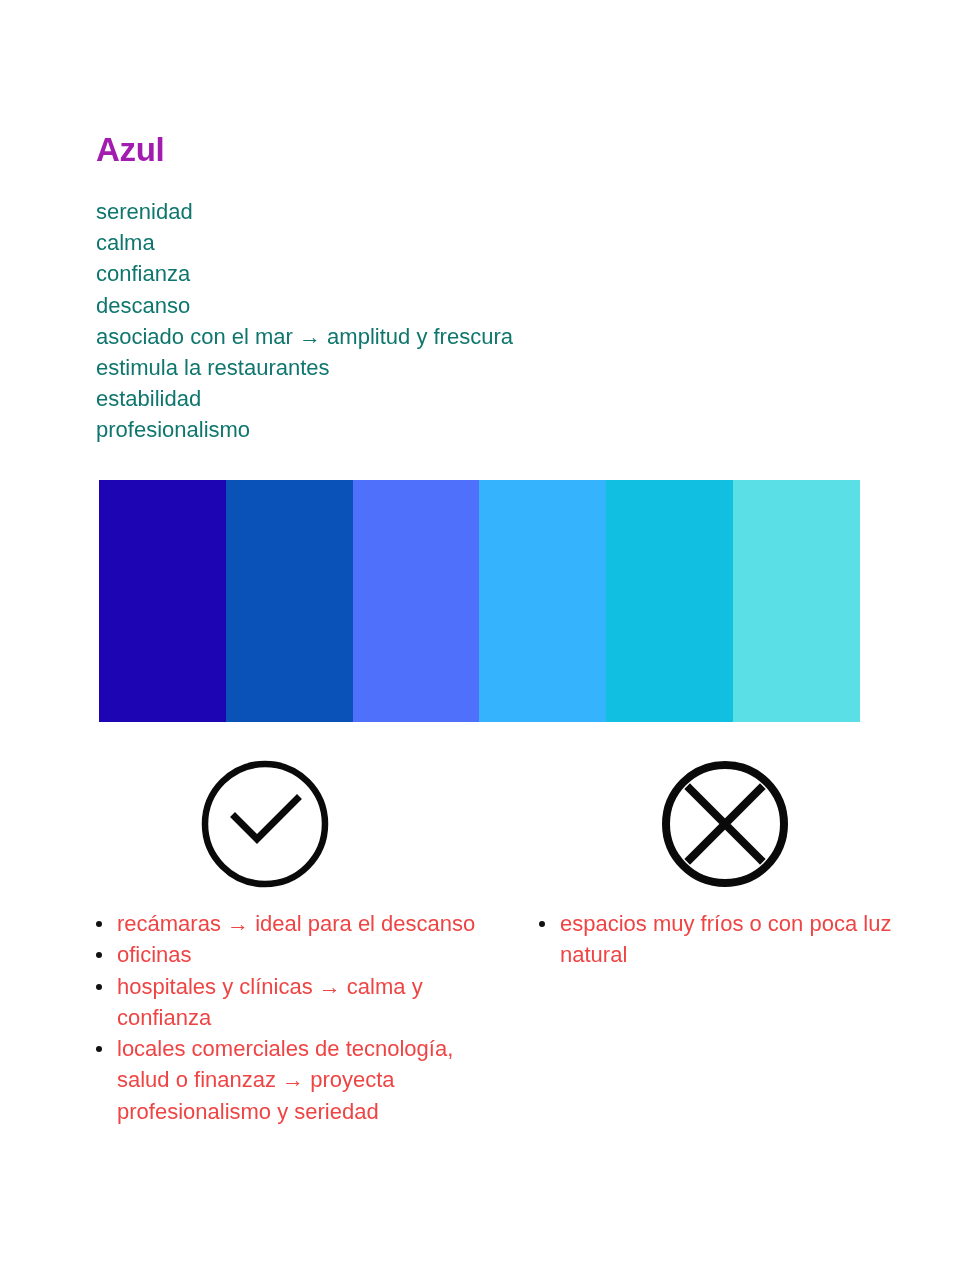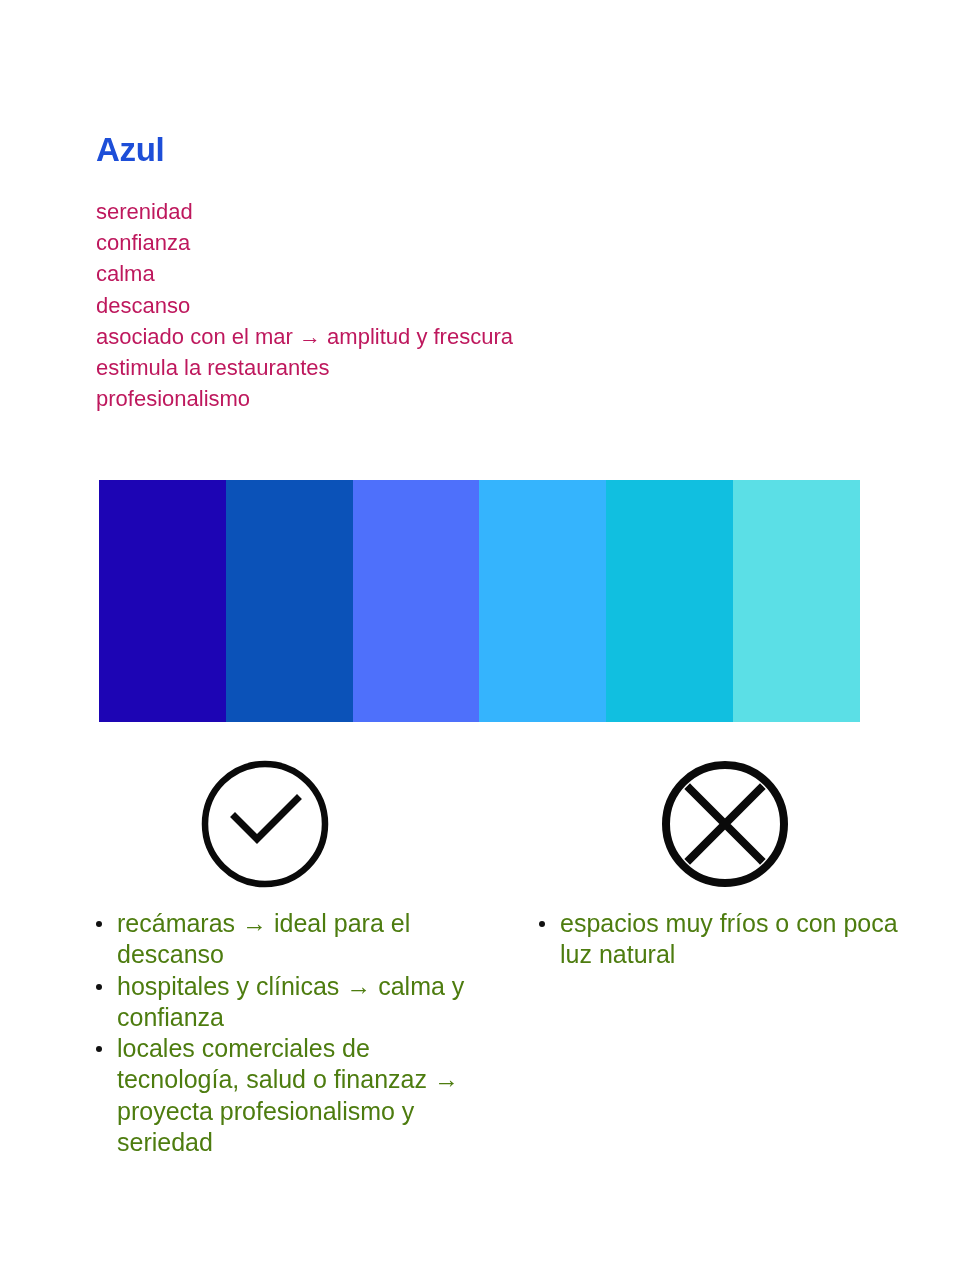--- a/index.html
+++ b/index.html
@@ -28,39 +28,39 @@
 
   
   .title {
     position: absolute;
     left: 96px;
     top: 132px;
     font-size: 33px;
     font-weight: 700;
     letter-spacing: -0.3px;
     line-height: 1.1;
-    color: #1d4ed8;
+    color: #a21caf;
     margin: 0;
   }
 
   
   .attributes {
     position: absolute;
     left: 96px;
     top: 196px;
     width: 720px;
     list-style: none;
     margin: 0;
     padding: 0;
   }
   .attributes li {
     font-size: 22px;
     line-height: 31.2px;
     font-weight: 400;
-    color: #be185d;
+    color: #0f766e;
     white-space: nowrap;
   }
 
   
   .swatches {
     position: absolute;
     left: 99px;
     top: 480px;
     width: 761px;
     height: 242px;
@@ -103,23 +103,23 @@
   .col-no  { left: 529px; width: 380px; }
 
   .bullets {
     list-style: none;
     margin: 0;
     padding: 0;
   }
   .bullets li {
     position: relative;
     padding-left: 31px;
-    font-size: 25px;
+    font-size: 22px;
     line-height: 31.3px;
-    color: #4d7c0f;
+    color: #ef4444;
     margin: 0 0 0 0;
   }
   .bullets li::before {
     content: "";
     position: absolute;
     left: 10px;
     top: 13px;
     width: 6px;
     height: 6px;
     border-radius: 50%;
@@ -128,25 +128,26 @@
 </style>
 </head>
 <body style="background-color: rgb(255, 255, 255);">
 
 <div class="page">
 
   <h1 class="title">Azul</h1>
 
   <ul class="attributes">
     <li>serenidad</li>
+    <li>calma</li>
     <li>confianza</li>
-    <li>calma</li>
     <li>descanso</li>
     <li>asociado con el mar → amplitud y frescura</li>
     <li>estimula la restaurantes</li>
+    <li>estabilidad</li>
     <li>profesionalismo</li>
   </ul>
 
   <div class="swatches">
     <div class="swatch" style="background-color: rgb(29, 5, 180);"></div>
     <div class="swatch" style="background-color: rgb(11, 82, 184);"></div>
     <div class="swatch" style="background-color: rgb(78, 112, 251);"></div>
     <div class="swatch" style="background-color: rgb(53, 180, 253);"></div>
     <div class="swatch" style="background-color: rgb(17, 191, 224);"></div>
     <div class="swatch" style="background-color: rgb(91, 223, 230);"></div>
@@ -165,20 +166,21 @@
         <path d="M 31 31 L 101 101 M 101 31 L 31 101" fill="none" stroke="#0a0a0a" stroke-width="8" stroke-linecap="square"></path>
       </svg>
     </div>
   </div>
 
   <div class="columns">
 
     <div class="col col-yes">
       <ul class="bullets">
         <li>recámaras → ideal para el descanso</li>
+        <li>oficinas</li>
         <li>hospitales y clínicas → calma y confianza</li>
         <li>locales comerciales de tecnología, salud o finanzaz → proyecta profesionalismo y seriedad</li>
       </ul>
     </div>
 
     <div class="col col-no">
       <ul class="bullets">
         <li>espacios muy fríos o con poca luz natural</li>
       </ul>
     </div>

